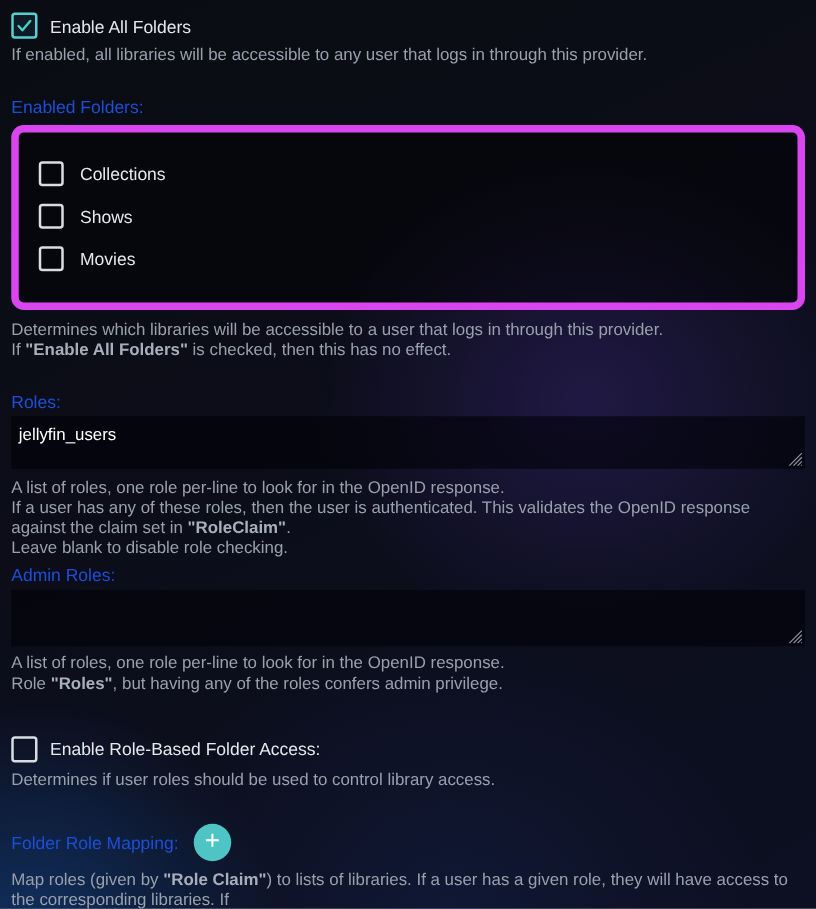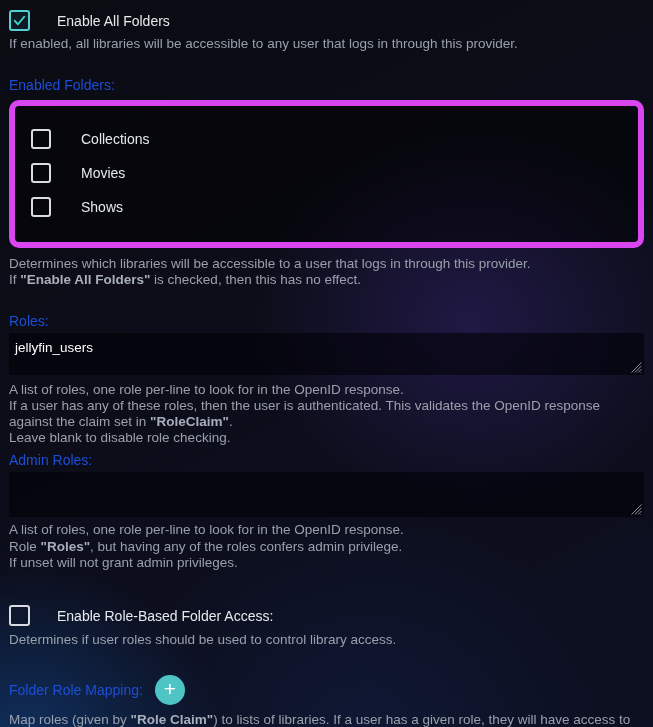--- a/index.html
+++ b/index.html
@@ -9,21 +9,21 @@
     background:
       radial-gradient(48% 38% at 72% 44%, rgba(52,36,110,0.50), rgba(52,36,110,0) 70%),
       radial-gradient(42% 34% at 4% 102%, rgba(18,66,130,0.65), rgba(18,66,130,0) 72%),
       radial-gradient(50% 40% at 55% 100%, rgba(20,40,90,0.35), rgba(20,40,90,0) 75%),
       linear-gradient(155deg,#0a0c12 0%,#0c0d19 45%,#0d1022 100%);
     color:#e4e7ea;
   }
   .page{padding:10px 9px 0 9px;}
 
   
-  .cb-row{display:flex;align-items:center;gap:27px;}
+  .cb-row{display:flex;align-items:center;gap:10px;}
   .cb{
     width:21px;height:21px;box-sizing:border-box;flex:0 0 auto;
     border:2px solid #d9dde1;border-radius:3px;background:transparent;
     display:flex;align-items:center;justify-content:center;cursor:pointer;
   }
   .cb svg{display:none;}
   .cb[data-checked="true"]{border-color:#55d0d2;background:#0e1b27;}
   .cb[data-checked="true"] svg{display:block;}
   .cb-label{font-size:14px;color:#e6e9ec;}
 
@@ -100,25 +100,25 @@
   <div class="desc mt-desc1"><span>If enabled, all libraries will be accessible to any user that logs in through this provider.</span></div>
 
   <div class="field-label mt-section">Enabled Folders:</div>
   <div class="folder-box">
     <div class="cb-row">
       <span class="cb" data-checked="false"></span>
       <span class="cb-label">Collections</span>
     </div>
     <div class="cb-row">
       <span class="cb" data-checked="false"></span>
-      <span class="cb-label">Movies</span>
+      <span class="cb-label">Shows</span>
     </div>
     <div class="cb-row">
       <span class="cb" data-checked="false"></span>
-      <span class="cb-label">Shows</span>
+      <span class="cb-label">Movies</span>
     </div>
   </div>
   <div class="desc mt-desc2"><span>Determines which libraries will be accessible to a user that logs in through this provider.</span><br><span>If </span><strong>"Enable All Folders"</strong><span> is checked, then this has no effect.</span></div>
 
   <div class="field-label mt-roles-label">Roles:</div>
   <div class="ta-wrap">
     <textarea class="ta-roles" spellcheck="false" style="">jellyfin_users</textarea>
     <svg class="resize-handle" viewBox="0 0 13 13">
       <g stroke="#8e93a0" stroke-width="1">
         <path d="M12.5 2.5 L2.5 12.5"></path>
@@ -135,21 +135,21 @@
     <textarea class="ta-admin" spellcheck="false" style=""></textarea>
     <svg class="resize-handle" viewBox="0 0 13 13">
       <g stroke="#8e93a0" stroke-width="1">
         <path d="M12.5 2.5 L2.5 12.5"></path>
           <path d="M12.5 5.8 L5.8 12.5"></path>
           <path d="M12.5 9.1 L9.1 12.5"></path>
           <path d="M12.5 12 L12 12.5"></path>
       </g>
     </svg>
   </div>
-  <div class="desc mt-desc4"><span>A list of roles, one role per-line to look for in the OpenID response.</span><br><span>Role </span><strong>"Roles"</strong><span>, but having any of the roles confers admin privilege.</span><br><span>If unset will not grant admin privileges.</span></div>
+  <div class="desc mt-desc4"><span>A list of roles, one role per-line to look for in the OpenID response.</span><br><span>Role </span><strong>"Roles"</strong><span>, but having any of the roles confers admin privilege.</span><br></div>
 
   <div class="cb-row mt-cb2">
     <span class="cb" data-checked="false">
       
     </span>
     <span class="cb-label">Enable Role-Based Folder Access:</span>
   </div>
   <div class="desc mt-desc5"><span>Determines if user roles should be used to control library access.</span></div>
 
   <div class="frm-row">

